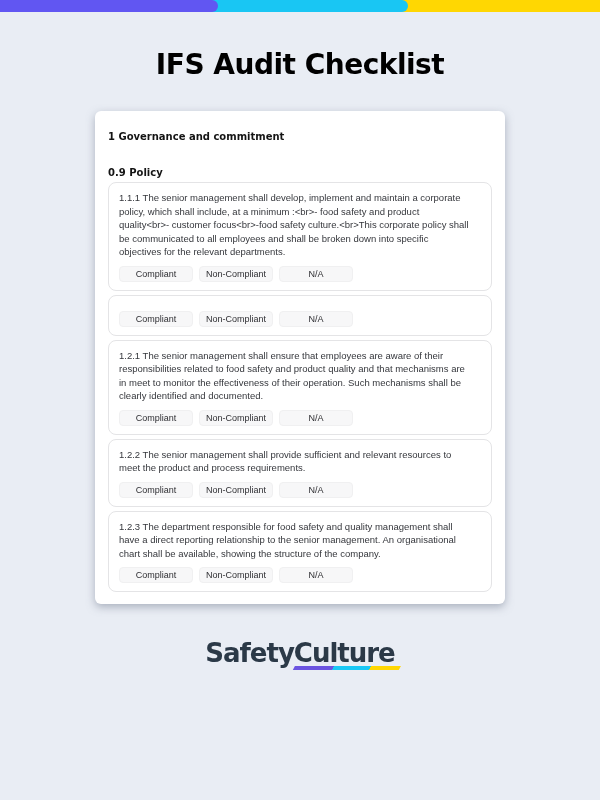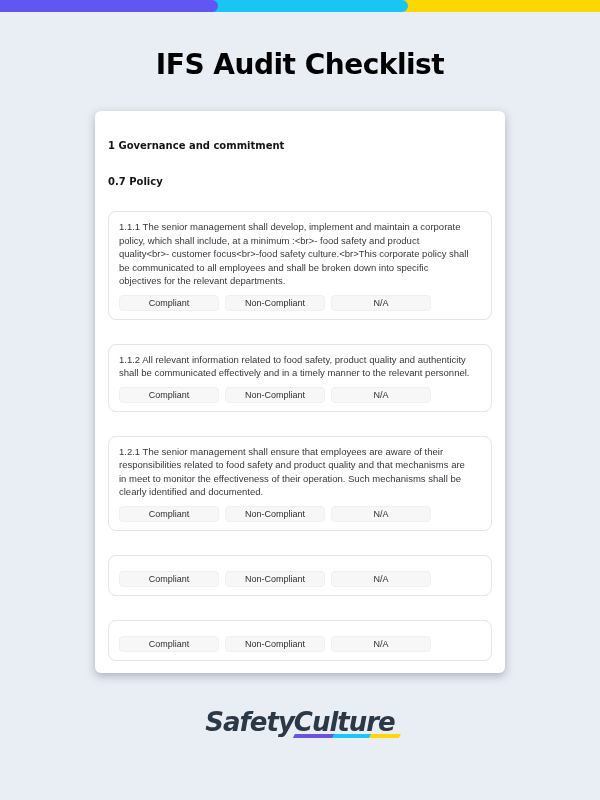--- a/index.html
+++ b/index.html
@@ -28,72 +28,71 @@
     color: #000000;
   }
 
   
   .card {
     width: 384px;
     margin: 30px auto 0;
     background: #ffffff;
     border-radius: 6px;
     box-shadow: 0 3px 9px rgba(108, 118, 138, 0.50);
-    padding: 29px 13px 12px;
+    padding: 20px 13px 12px;
   }
   .section-heading {
     margin: 0;
     font-family: "DejaVu Sans", sans-serif;
     font-size: 10px;
     font-weight: bold;
     color: #141414;
   }
   .sub-heading {
     margin: 25px 0 0;
     font-family: "DejaVu Sans", sans-serif;
     font-size: 10px;
     font-weight: bold;
     color: #141414;
   }
   .item {
     border: 1px solid #e4e4e6;
     border-radius: 8px;
     background: #ffffff;
     padding: 8px 10px;
-    margin-top: 24px;
+    margin-top: 4px;
   }
   .item-text {
     margin: 0;
     font-size: 9.5px;
     line-height: 13.5px;
     color: #35373c;
     padding-right: 10px;
   }
   .options { display: flex; gap: 6px; margin-top: 7px; }
   .opt-btn {
-    width: 100px; height: 16px;
+    width: 74px; height: 16px;
     background: #f7f7f8;
     border: 1px solid #f0f0f1;
     border-radius: 4px;
     font-family: "Liberation Sans", sans-serif;
     font-size: 9px;
     color: #2f2f33;
     display: flex; align-items: center; justify-content: center;
     padding: 0;
     cursor: pointer;
   }
 
   
   .footer { text-align: center; margin-top: 34px; }
   .logo {
     display: inline-block;
     font-family: "DejaVu Sans", sans-serif;
     font-size: 26px;
     font-weight: bold;
-    font-style: italic;
     letter-spacing: -1px;
     color: #2b3947;
     text-decoration: none;
   }
   .logo-culture { position: relative; display: inline-block; }
   .logo-underline {
     position: absolute;
     left: 0; right: -5px; bottom: -1px;
     height: 3.5px;
     transform: skewX(-28deg);
@@ -111,59 +110,60 @@
   <div class="seg seg-cyan"></div>
   <div class="seg seg-purple"></div>
 </div>
 
 <h1 class="page-title">IFS Audit Checklist</h1>
 
 <div class="card">
 
   <h2 class="section-heading">1 Governance and commitment</h2>
 
-  <h3 class="sub-heading">0.7 Policy</h3>
+  <h3 class="sub-heading">0.9 Policy</h3>
 
   <div class="item">
     <p class="item-text">1.1.1 The senior management shall develop, implement and maintain a corporate policy, which shall include, at a minimum :&lt;br&gt;- food safety and product quality&lt;br&gt;- customer focus&lt;br&gt;-food safety culture.&lt;br&gt;This corporate policy shall be communicated to all employees and shall be broken down into specific objectives for the relevant departments.</p>
     <div class="options">
       <button class="opt-btn">Compliant</button>
       <button class="opt-btn">Non-Compliant</button>
       <button class="opt-btn">N/A</button>
     </div>
   </div>
 
   <div class="item">
-    <p class="item-text">1.1.2 All relevant information related to food safety, product quality and authenticity shall be communicated effectively and in a timely manner to the relevant personnel.</p>
     <div class="options">
       <button class="opt-btn">Compliant</button>
       <button class="opt-btn">Non-Compliant</button>
       <button class="opt-btn">N/A</button>
     </div>
   </div>
 
 
   <div class="item">
     <p class="item-text">1.2.1 The senior management shall ensure that employees are aware of their responsibilities related to food safety and product quality and that mechanisms are in meet to monitor the effectiveness of their operation. Such mechanisms shall be clearly identified and documented.</p>
     <div class="options">
       <button class="opt-btn">Compliant</button>
       <button class="opt-btn">Non-Compliant</button>
       <button class="opt-btn">N/A</button>
     </div>
   </div>
 
   <div class="item">
+    <p class="item-text">1.2.2 The senior management shall provide sufficient and relevant resources to meet the product and process requirements.</p>
     <div class="options">
       <button class="opt-btn">Compliant</button>
       <button class="opt-btn">Non-Compliant</button>
       <button class="opt-btn">N/A</button>
     </div>
   </div>
 
   <div class="item">
+    <p class="item-text">1.2.3 The department responsible for food safety and quality management shall have a direct reporting relationship to the senior management. An organisational chart shall be available, showing the structure of the company.</p>
     <div class="options">
       <button class="opt-btn">Compliant</button>
       <button class="opt-btn">Non-Compliant</button>
       <button class="opt-btn">N/A</button>
     </div>
   </div>
 
 </div>
 
 <div class="footer">

